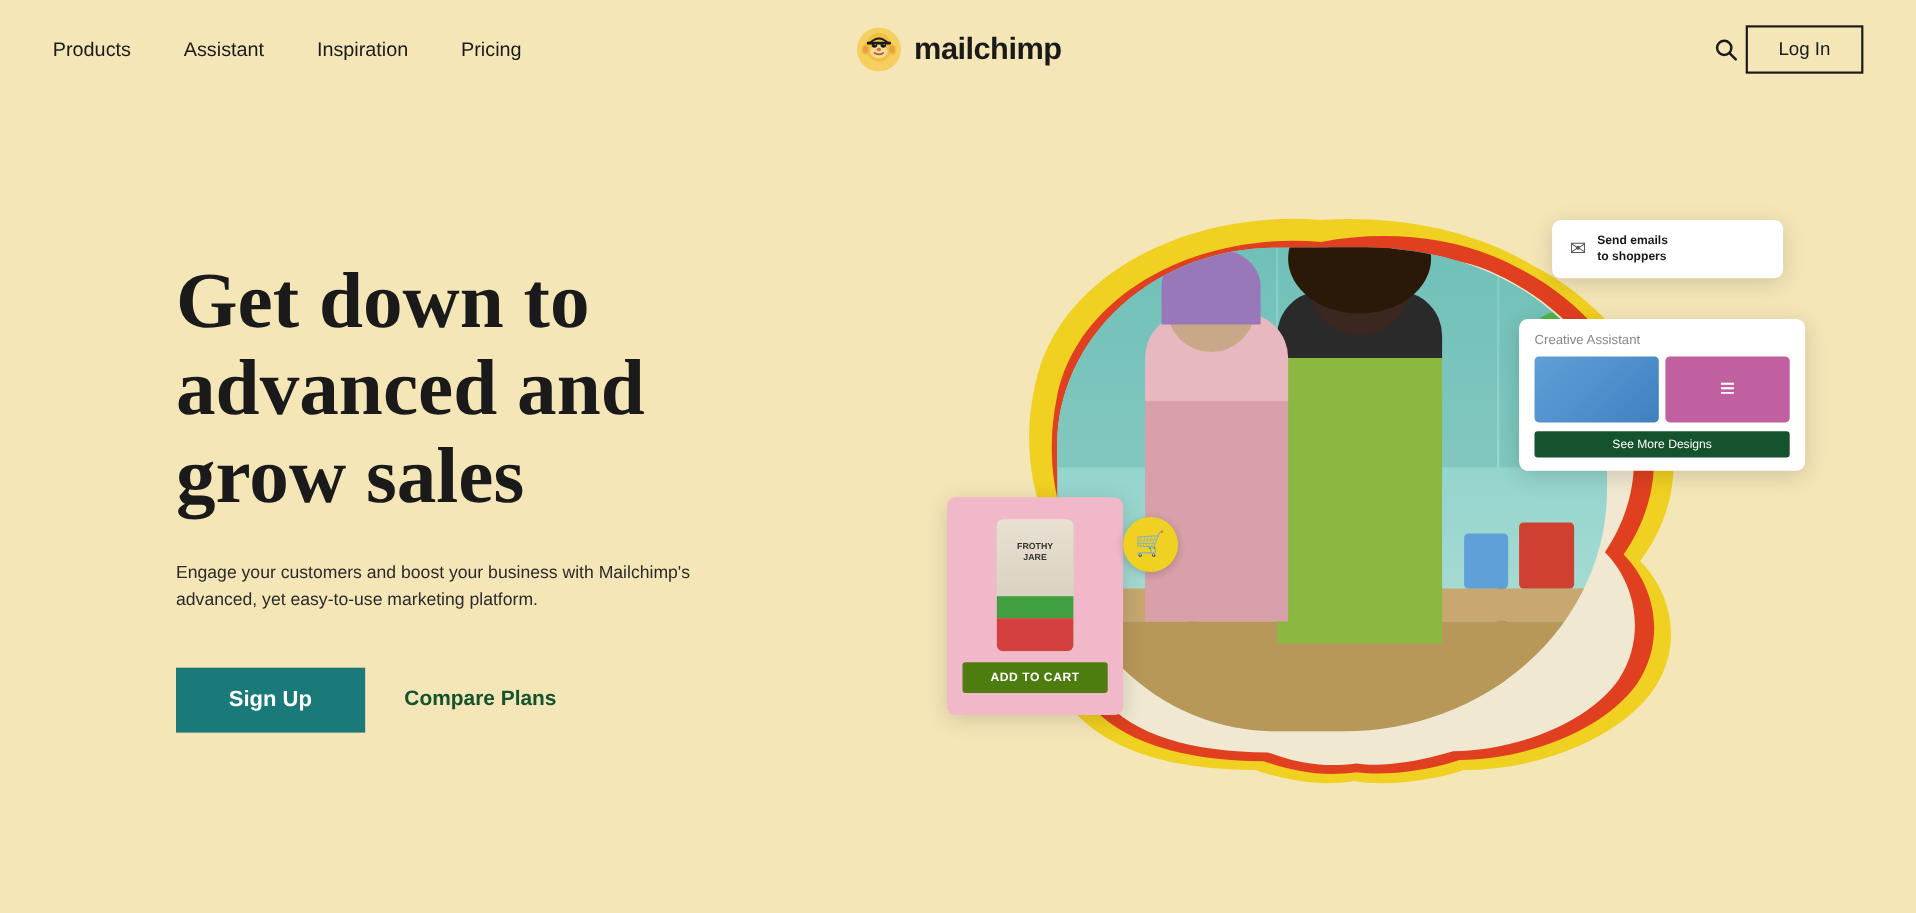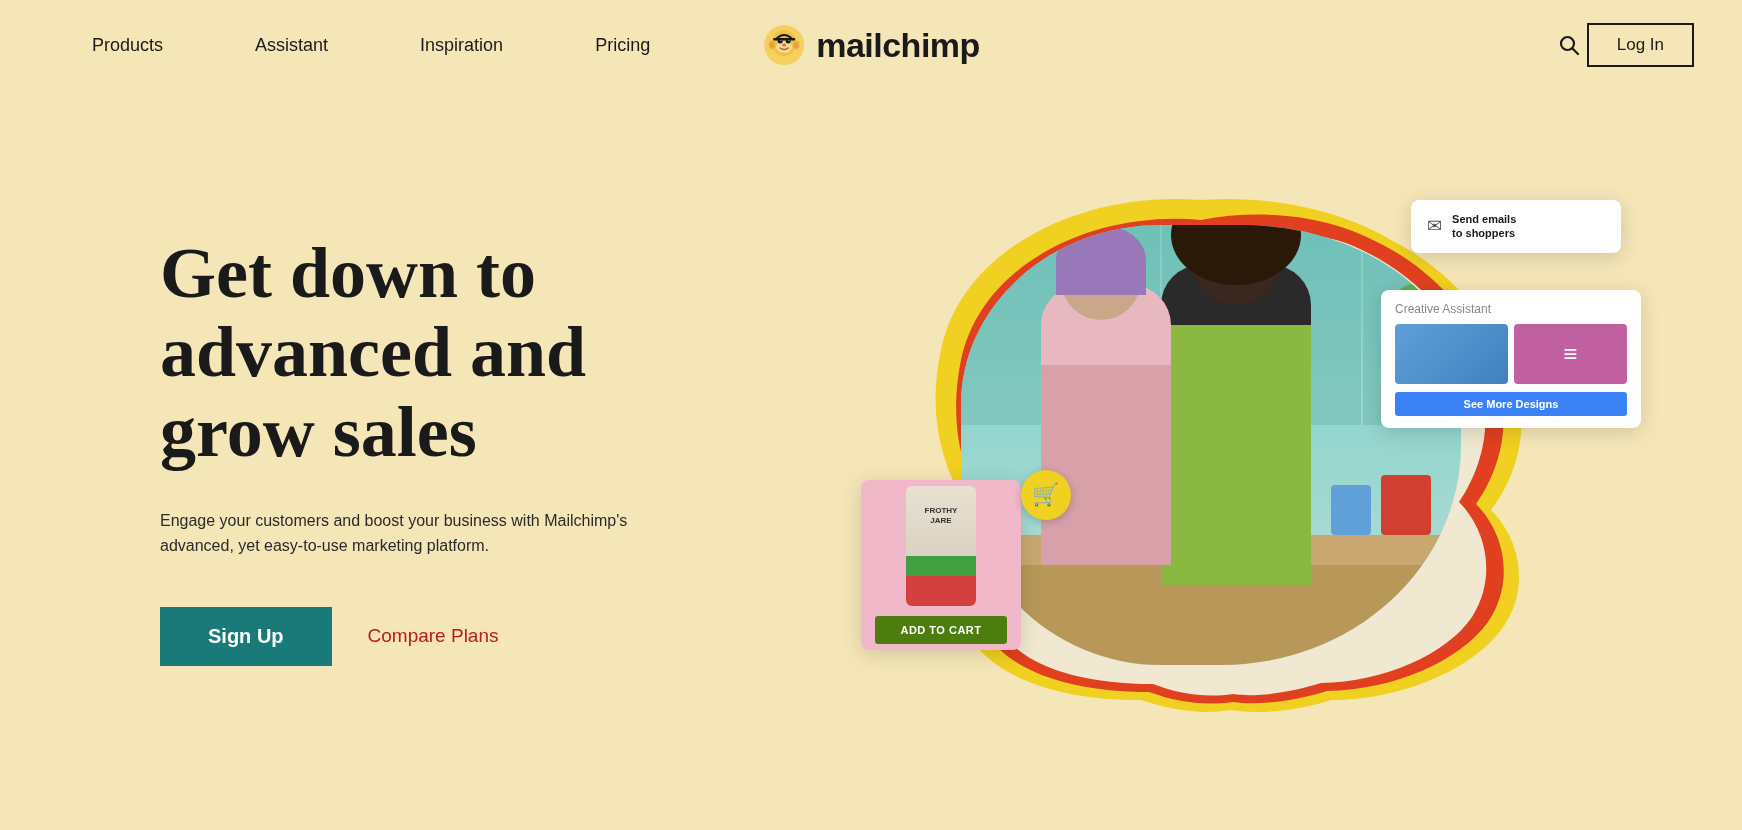--- a/index.html
+++ b/index.html
@@ -26,36 +26,35 @@
       display: flex;
       align-items: center;
       gap: 48px;
     }
     .nav-item {
       font-size: 18px;
       font-weight: 500;
       color: #1a1a1a;
       cursor: pointer;
       text-decoration: none;
-      margin-left: 44px;
     }
     .nav-center {
       display: flex;
       align-items: center;
       gap: 10px;
       position: absolute;
       left: 50%;
       transform: translateX(-50%);
     }
     .logo-monkey {
       width: 44px;
       height: 44px;
     }
     .logo-text {
-      font-size: 34px;
+      font-size: 28px;
       font-weight: 700;
       color: #1a1a1a;
       letter-spacing: -0.5px;
     }
     .nav-right {
       display: flex;
       align-items: center;
     }
     .search-icon-btn {
       background: none;
@@ -120,22 +119,22 @@
       background-color: #1a7a7a;
       color: #fff;
       font-size: 20px;
       font-weight: 700;
       padding: 18px 48px;
       border: none;
       cursor: pointer;
     }
     .hero-compare-link {
       font-size: 19px;
-      color: #b91c1c;
-      font-weight: 400;
+      color: #14532d;
+      font-weight: 700;
       cursor: pointer;
       text-decoration: none;
     }
 
     
     .hero-right {
       flex: 1;
       display: flex;
       justify-content: center;
       align-items: center;
@@ -214,40 +213,40 @@
       content: '≡';
       position: absolute;
       top: 50%;
       left: 50%;
       transform: translate(-50%,-50%);
       font-size: 24px;
       color: white;
     }
     .card-creative .see-more-btn {
       margin-top: 8px;
-      background: #3b82f6;
+      background: #14532d;
       color: white;
       font-size: 11px;
-      font-weight: 700;
+      font-weight: 400;
       padding: 6px 12px;
       border: none;
       border-radius: 3px;
       cursor: pointer;
       display: block;
       width: 100%;
       text-align: center;
     }
 
     .card-product {
       position: absolute;
       bottom: 80px;
       left: -20px;
       background: #f0b8c8;
       border-radius: 8px;
-      padding: 6px 14px;
+      padding: 20px 14px;
       box-shadow: 0 4px 20px rgba(0,0,0,0.15);
       width: 160px;
       z-index: 20;
     }
     .card-product .can-img {
       width: 70px;
       height: 120px;
       background: linear-gradient(to bottom, #e8e0d0, #d0c8b8);
       border-radius: 6px;
       margin: 0 auto 10px;

